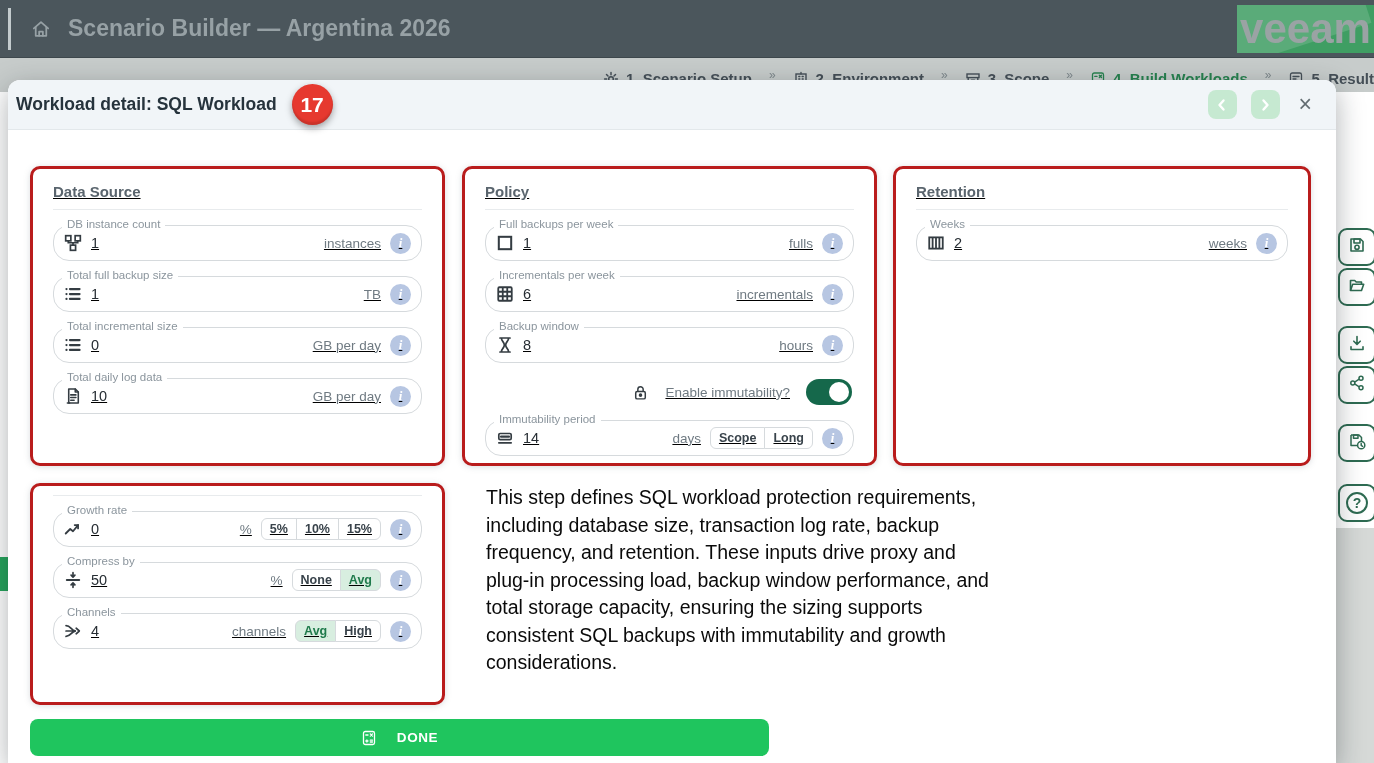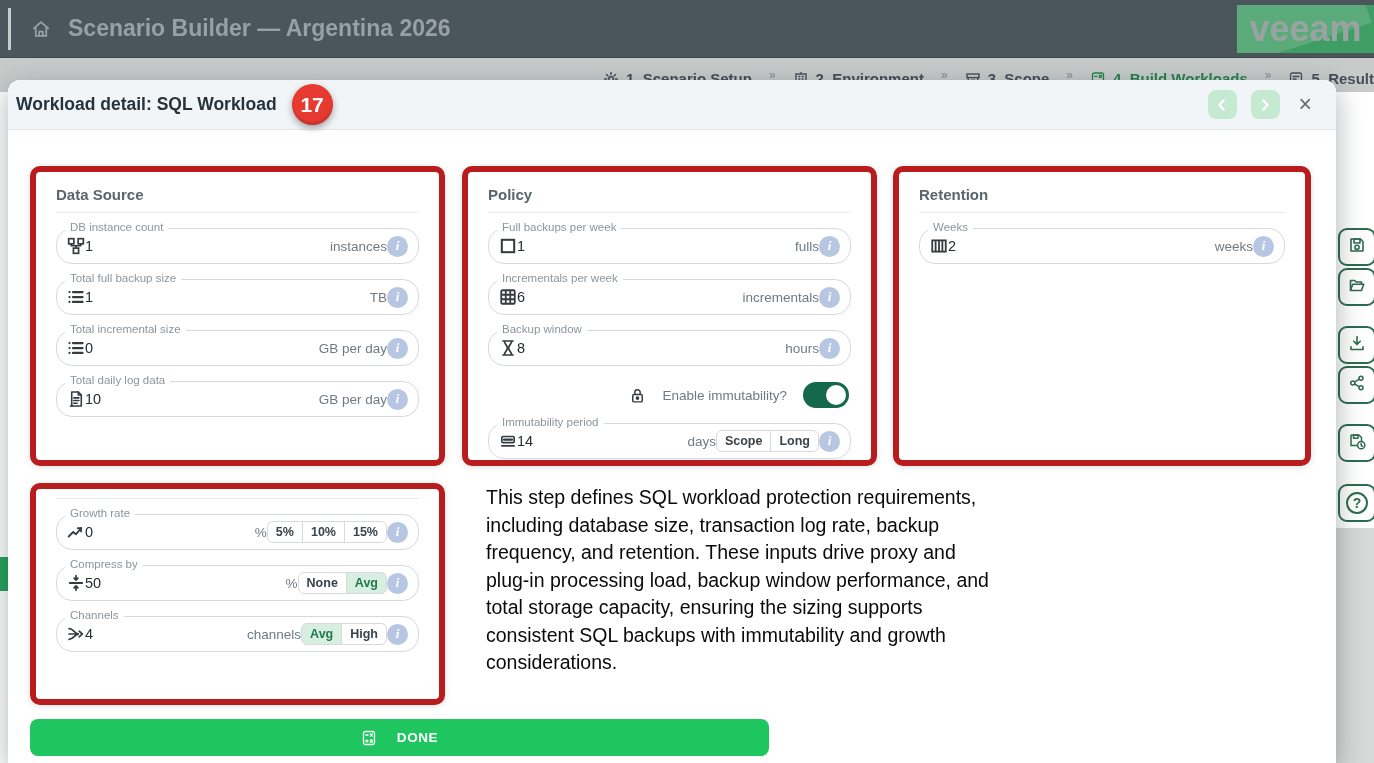--- a/index.html
+++ b/index.html
@@ -6,21 +6,21 @@
   body{font-family:"Liberation Sans",sans-serif;background:#a9b0ae;}
   .page{position:relative;width:1374px;height:763px;overflow:hidden;background:#ffffff;}
 
   
   .app-header{position:absolute;top:0;left:0;width:1374px;height:58px;background:#4b565c;display:flex;align-items:center;border-bottom:1px solid #3e484d;box-sizing:border-box;}
   .accent-line{width:3px;height:42px;background:#c3cbcd;margin-left:8px;flex:none;}
   .home-btn{margin-left:19px;color:#97a1a5;display:flex;cursor:pointer;flex:none;}
   .app-title{color:#97a1a5;font-size:23px;font-weight:700;margin-left:16px;white-space:nowrap;}
   .logo{margin-left:auto;width:137px;height:48px;background:#3f9e63;position:relative;overflow:hidden;display:flex;align-items:center;justify-content:center;flex:none;}
   .logo::before{content:"";position:absolute;left:-25px;top:-42px;width:150px;height:85px;background:rgba(255,255,255,0.14);transform:rotate(-18deg);}
-  .logo-text{position:relative;color:#9aa3a4;font-size:36px;font-weight:700;letter-spacing:0;}
+  .logo-text{position:relative;color:#9aa3a4;font-size:42px;font-weight:700;letter-spacing:0;}
 
   
   .crumb-bar{position:absolute;top:58px;left:0;width:1374px;height:34px;background:#c7cccb;display:flex;justify-content:flex-end;gap:17px;padding-top:7px;box-sizing:border-box;font-size:15px;color:#454f57;}
   .crumb{display:flex;align-items:center;gap:7px;font-weight:600;cursor:pointer;white-space:nowrap;}
   .crumb .c-icon{display:flex;}
   .crumb.active{color:#27824f;}
   .crumb-sep{color:#7e888c;font-size:12px;padding-top:3px;}
 
   
   .right-lower{position:absolute;left:1336px;top:528px;width:38px;height:235px;background:#d6d9d7;}
@@ -33,29 +33,29 @@
   
   .modal{position:absolute;left:8px;top:80px;width:1328px;height:683px;background:#fff;border-radius:12px 12px 0 0;box-shadow:0 8px 28px rgba(20,30,35,.35);}
   .modal-header{position:absolute;left:0;top:0;width:100%;height:50px;background:#f1f5f8;border-bottom:1px solid #e3e8eb;border-radius:12px 12px 0 0;display:flex;align-items:center;box-sizing:border-box;padding:0 24px 0 8px;}
   .modal-title{font-size:17.5px;font-weight:700;color:#26333c;}
   .step-badge{width:41px;height:41px;border-radius:50%;background:#e6392f;box-shadow:0 3px 7px rgba(0,0,0,.35), inset 0 -3px 2px rgba(0,0,0,.12);color:#fff;font-size:21px;font-weight:700;display:flex;align-items:center;justify-content:center;margin-left:15px;flex:none;}
   .nav-btns{margin-left:auto;display:flex;gap:14px;align-items:center;}
   .nav-btn{width:29px;height:29px;border-radius:8px;background:#c6e9d1;border:none;display:flex;align-items:center;justify-content:center;color:#fff;cursor:pointer;}
   .close-btn{margin-left:19px;color:#636d72;font-size:23px;line-height:1;cursor:pointer;font-weight:400;}
 
   
-  .card{position:absolute;background:#fff;border:6px solid #b91c1c;border-radius:10px;box-shadow:0 1px 6px rgba(125,135,145,.28);box-sizing:border-box;padding:0 20px;}
+  .card{position:absolute;background:#fff;border:3px solid #b91c1c;border-radius:10px;box-shadow:0 1px 6px rgba(125,135,145,.28);box-sizing:border-box;padding:0 20px;text-decoration:underline;}
   .card-title{font-size:15px;font-weight:700;color:#5a656e;margin:14px 0 0;}
   .card-divider{height:1px;background:#e8ebed;margin-top:9px;}
   .card-ds{left:22px;top:86px;width:415px;height:300px;}
   .card-po{left:454px;top:86px;width:415px;height:300px;}
   .card-re{left:885px;top:86px;width:418px;height:300px;}
   .card-ad{left:22px;top:403px;width:415px;height:222px;}
 
-  .field{position:relative;border:1px solid #d6dadd;border-radius:16px;height:36px;display:flex;align-items:center;padding:0 10px;background:#fff;margin-top:15px;box-sizing:border-box;}
+  .field{position:relative;border:1px solid #d6dadd;border-radius:16px;height:36px;display:flex;align-items:center;gap:9px;padding:0 10px;background:#fff;margin-top:15px;box-sizing:border-box;}
   .field:first-of-type{margin-top:17px;}
   .field-label{position:absolute;top:-8px;left:8px;background:#fff;padding:0 5px;font-size:11.5px;color:#8b959d;white-space:nowrap;}
   .f-icon{width:18px;height:18px;color:#343c42;flex:none;display:flex;}
   .f-value{border:none;outline:none;font-family:inherit;font-size:14.5px;color:#262d33;width:110px;background:transparent;padding:0;}
   .f-spacer{flex:1;}
   .f-suffix{font-size:13.5px;color:#6f7a82;white-space:nowrap;}
   .chips{display:inline-flex;flex:none;}
   .chip{font-family:inherit;font-size:12.5px;font-weight:700;color:#39434b;background:#fff;border:1px solid #d6dadd;padding:3px 8px;margin-left:-1px;cursor:pointer;}
   .chip:first-child{border-radius:6px 0 0 6px;margin-left:0;}
   .chip:last-child{border-radius:0 6px 6px 0;}

